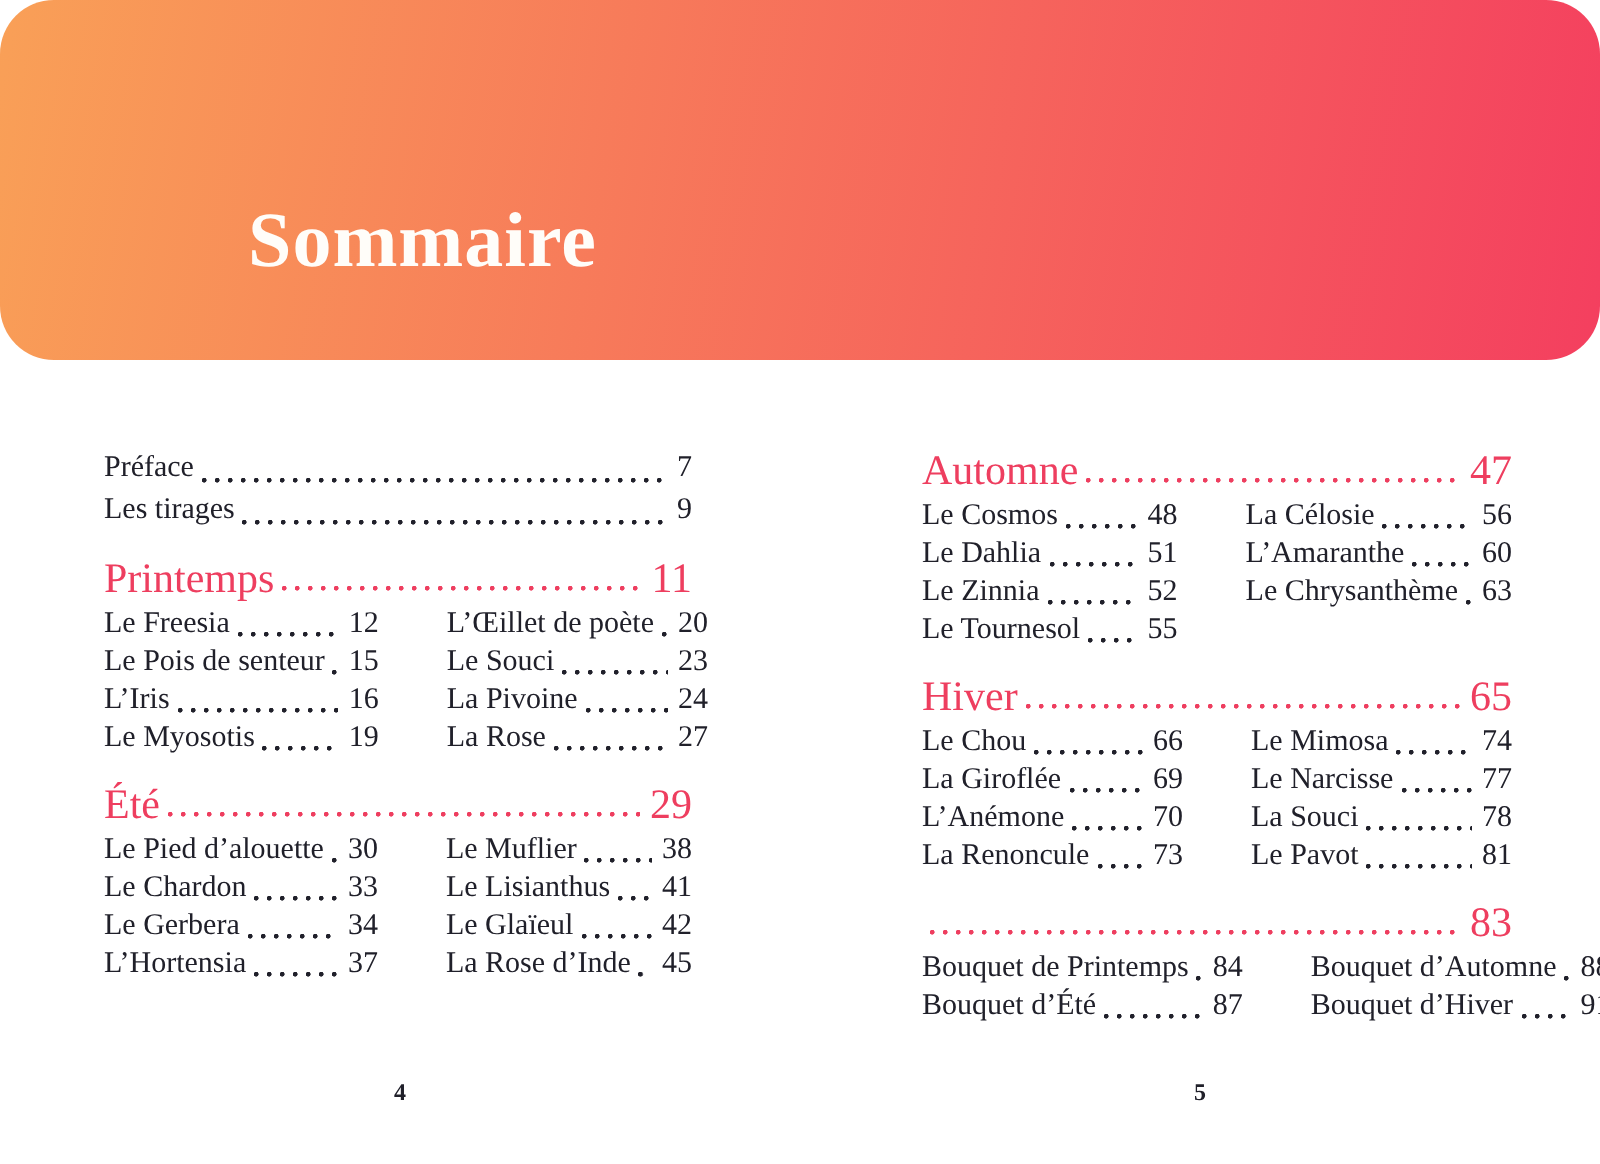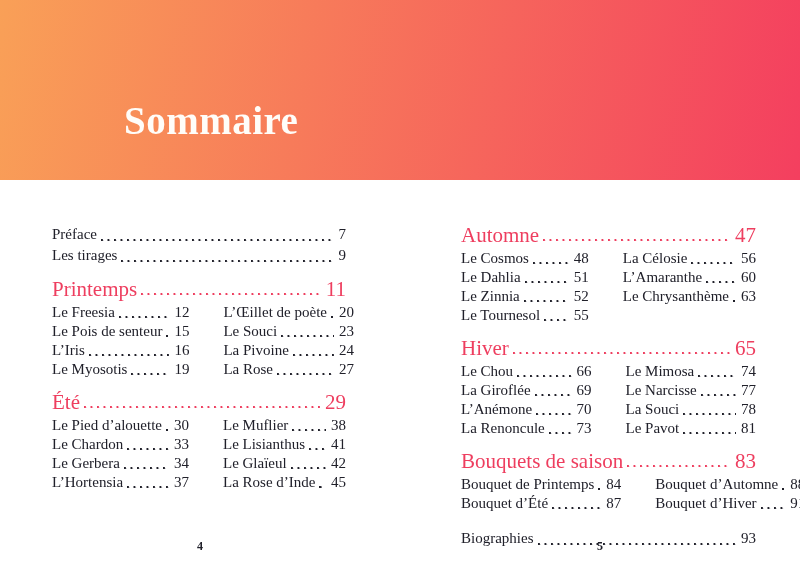--- a/index.html
+++ b/index.html
@@ -70,21 +70,21 @@
     font-size:12px;font-weight:700;
     color:var(--ink);
   }
   .folio-left{left:0;}
   .folio-right{left:400px;}
 </style>
 </head>
 <body>
 
 <div class="spread">
-  <header class="banner" style="background: linear-gradient(100deg, rgb(249, 160, 87), rgb(244, 63, 95));">
+  <header class="banner" style="background: linear-gradient(100deg, rgb(249, 160, 87), rgb(244, 63, 95)); border-radius: 27px;">
     <h1 style="color: rgb(255, 253, 249);">Sommaire</h1>
   </header>
 
   <main>
     <section class="col col-left" id="page-left">
         <div class="entries-block">
           <div class="row">
             <span class="name">Préface</span>
             <span class="dots"></span>
             <span class="num">7</span>
@@ -299,21 +299,20 @@
               <div class="row">
                 <span class="name">Le Pavot</span>
                 <span class="dots"></span>
                 <span class="num">81</span>
               </div>
             </div>
           </div>
         </div>
         <div class="section">
           <div class="row heading">
-            <span class="name">Bouquets de saison</span>
             <span class="dots"></span>
             <span class="num">83</span>
           </div>
           <div class="twocol">
             <div class="subcol">
               <div class="row">
                 <span class="name">Bouquet de Printemps</span>
                 <span class="dots"></span>
                 <span class="num">84</span>
               </div>
@@ -328,27 +327,20 @@
                 <span class="name">Bouquet d’Automne</span>
                 <span class="dots"></span>
                 <span class="num">88</span>
               </div>
               <div class="row">
                 <span class="name">Bouquet d’Hiver</span>
                 <span class="dots"></span>
                 <span class="num">91</span>
               </div>
             </div>
-          </div>
-        </div>
-        <div class="entries-block spaced">
-          <div class="row">
-            <span class="name">Biographies</span>
-            <span class="dots"></span>
-            <span class="num">93</span>
           </div>
         </div>
       </section>
   </main>
 
   <div class="folio folio-left">4</div>
   <div class="folio folio-right">5</div>
 </div>
 
 </body></html>

